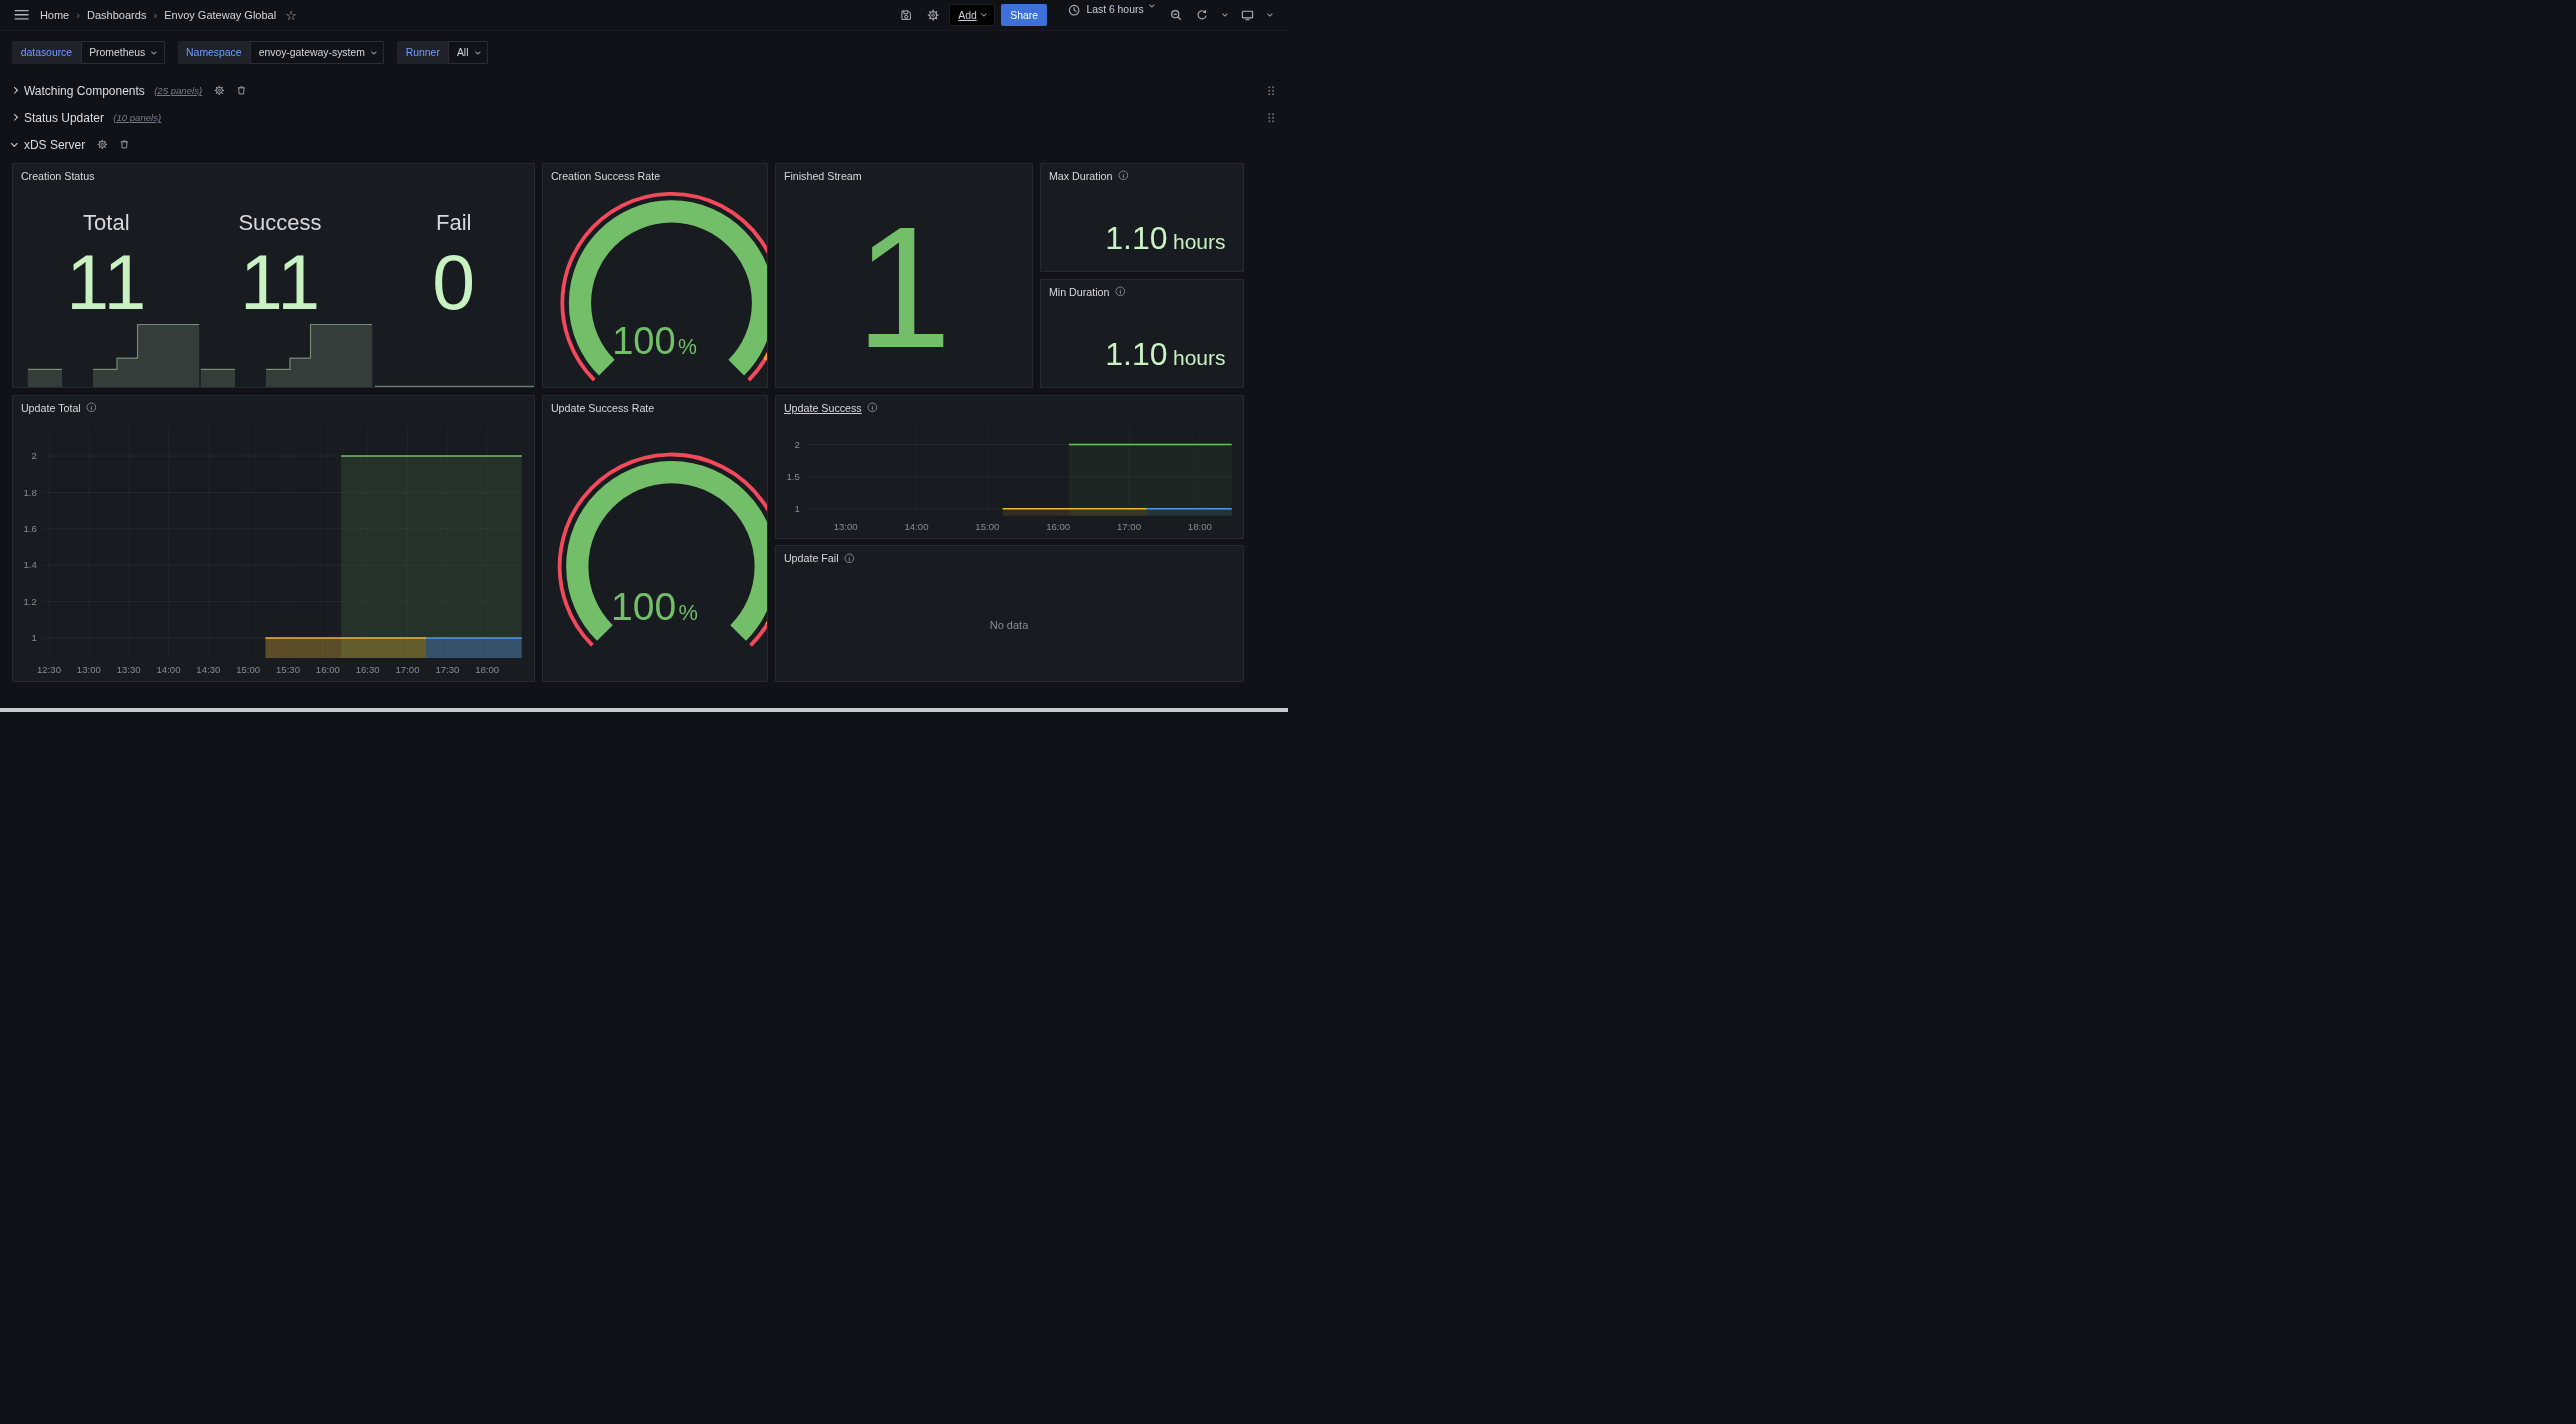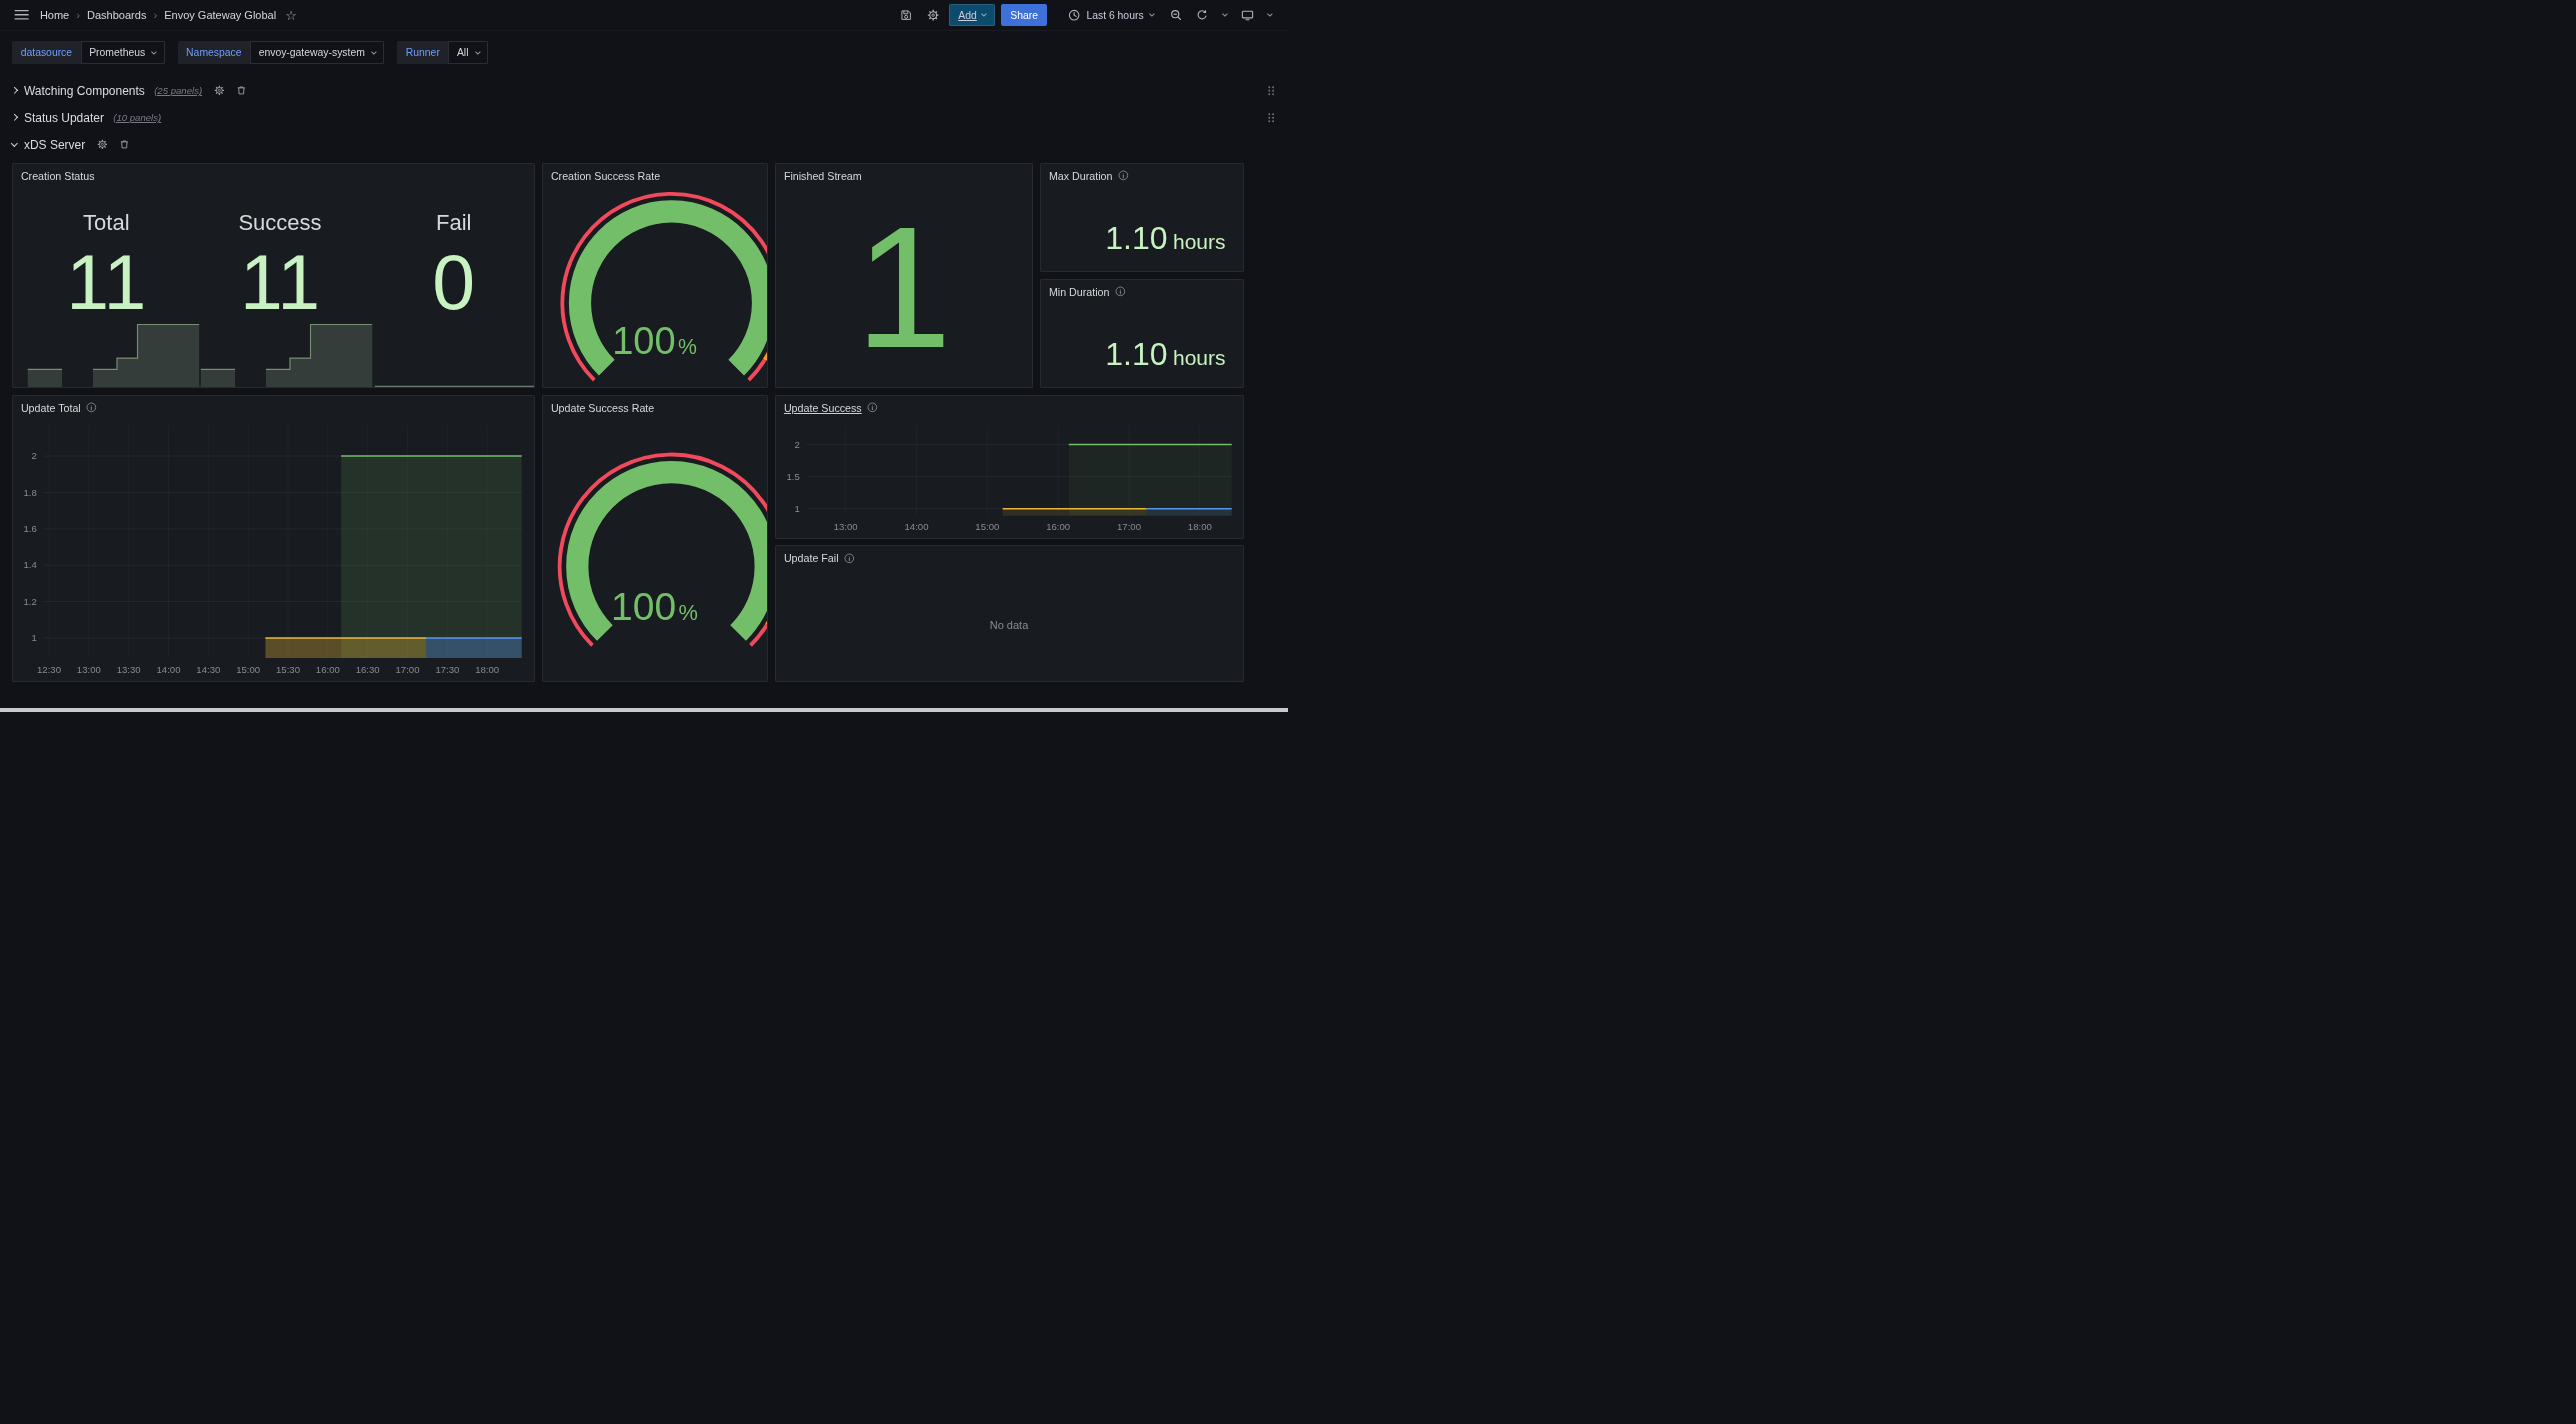--- a/index.html
+++ b/index.html
@@ -8,23 +8,23 @@
 svg{display:block;}
 svg text{font-family:"Liberation Sans","DejaVu Sans",sans-serif;}
 .topbar{height:31px;display:flex;align-items:center;padding:0 10.7px;gap:7.7px;border-bottom:0.8px solid rgba(204,204,220,0.05);}
 .icon-btn{background:none;border:none;color:#b0b2bc;display:inline-flex;align-items:center;justify-content:center;width:21.5px;height:21.5px;cursor:pointer;}
 .crumbs{display:flex;align-items:center;gap:7px;font-size:11px;color:#d5d6da;}
 .crumb{cursor:pointer;white-space:nowrap;}
 .crumb-sep{color:rgba(204,204,220,0.45);font-size:11.5px;}
 .star-btn{font-size:13px;color:#b0b2bc;background:none;border:none;cursor:pointer;margin-left:1.5px;line-height:1;}
 .topbar-right{margin-left:auto;display:flex;align-items:center;gap:5.4px;}
 .btn{height:21.5px;border-radius:1.5px;font-size:10.4px;display:inline-flex;align-items:center;gap:5.4px;padding:0 8.4px;cursor:pointer;white-space:nowrap;}
-.btn-dark{background:#0c4a6e;border:0.8px solid rgba(204,204,220,0.16);color:#ccccdc;text-decoration:underline;}
+.btn-dark{background:#000000;border:0.8px solid rgba(204,204,220,0.16);color:#ccccdc;text-decoration:underline;}
 .btn-primary{background:#3d71d9;border:0.8px solid #3d71d9;color:#ffffff;font-weight:500;margin-right:9.2px;}
-.timepicker{display:inline-flex;align-items:center;gap:6.1px;color:#ccccdc;font-size:10.4px;padding:0 6.1px;height:21.5px;cursor:pointer;background:none;border:none;}
+.timepicker{display:inline-flex;align-items:flex-start;gap:6.1px;color:#ccccdc;font-size:10.4px;padding:0 6.1px;height:21.5px;cursor:pointer;background:none;border:none;}
 .chev{display:inline-block;width:4.6px;height:4.6px;border-right:1.2px solid currentColor;border-bottom:1.2px solid currentColor;}
 .chev.d{transform:rotate(45deg) translate(-0.8px,-0.8px);}
 .chev.r{transform:rotate(-45deg);}
 .chev.sm{width:3.8px;height:3.8px;color:rgba(204,204,220,0.7);}
 .subbar{height:43px;display:flex;align-items:center;padding:0 12.3px;gap:13px;}
 .var-group{display:flex;align-items:center;height:23px;}
 .var-label{background:#1f2228;color:#6e9fff;font-size:10.4px;font-weight:500;padding:0 8.4px;height:100%;display:flex;align-items:center;border-radius:1.5px 0 0 1.5px;white-space:nowrap;}
 .var-value{border:0.8px solid rgba(204,204,220,0.15);height:100%;display:flex;align-items:center;gap:7px;padding:0 7.7px;font-size:10.4px;color:#d5d6da;border-radius:0 1.5px 1.5px 0;cursor:pointer;background:#111217;white-space:nowrap;}
 .dashboard{padding:0 13px 0 11.5px;}
 .row-header{height:21px;margin-top:6.1px;display:flex;align-items:center;gap:7px;color:#dcdde0;cursor:pointer;}

